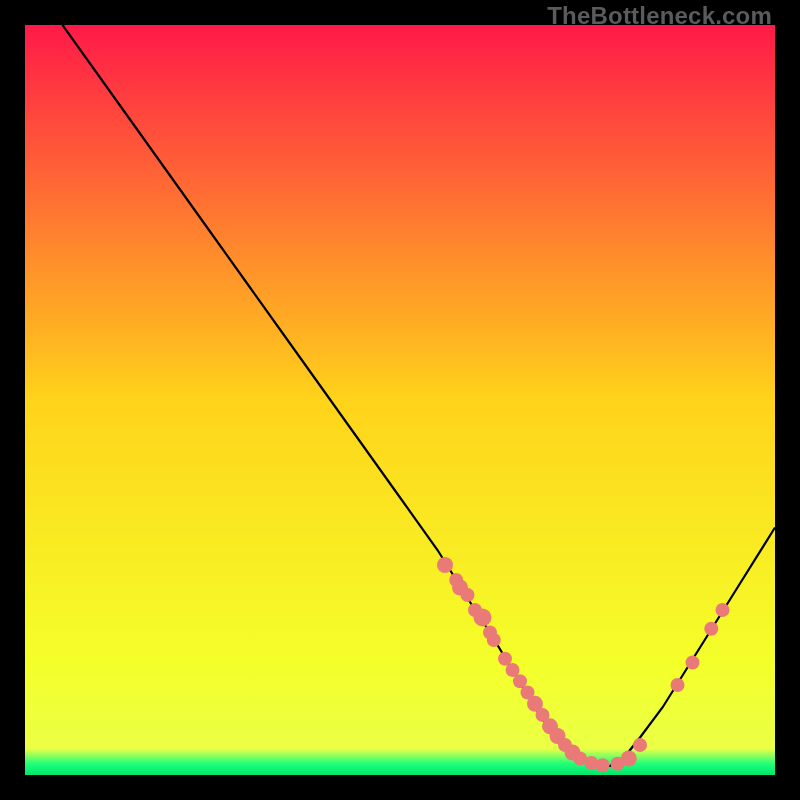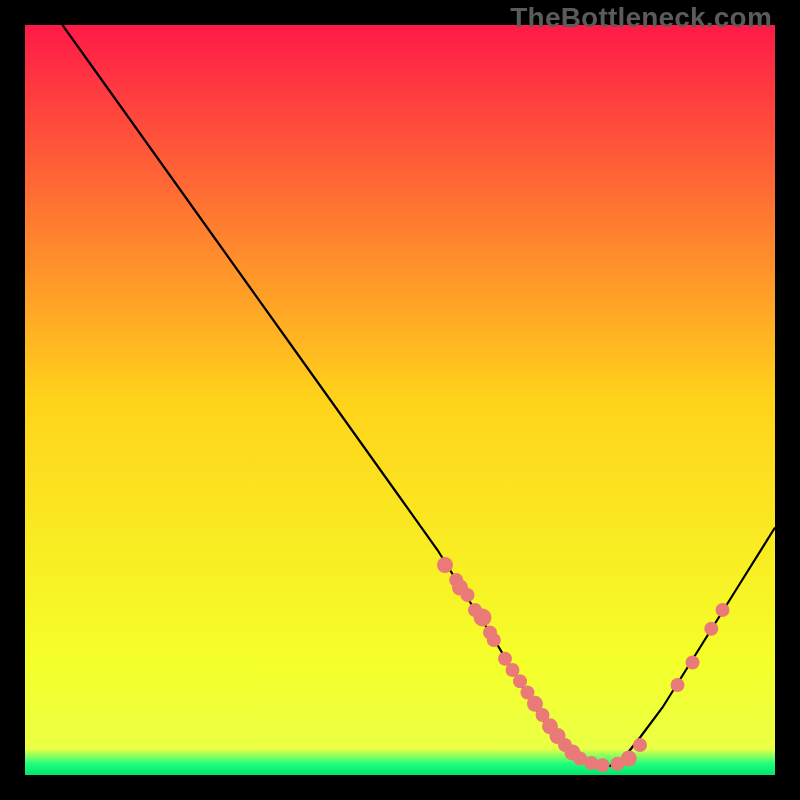--- a/index.html
+++ b/index.html
@@ -23,21 +23,21 @@
     left: 0;
     top: 0;
     width: 750px;
     height: 750px;
   }
   .watermark {
     position: absolute;
     top: 2px;
     right: 28px;
     font-family: Arial, Helvetica, sans-serif;
-    font-size: 28px;
+    font-size: 24px;
     font-weight: bold;
     color: #5b5b5b;
     letter-spacing: 0.2px;
   }
 </style>
 </head>
 <body>
 
 <div class="frame">
   <svg class="plot-area" viewBox="0 0 750 750">

